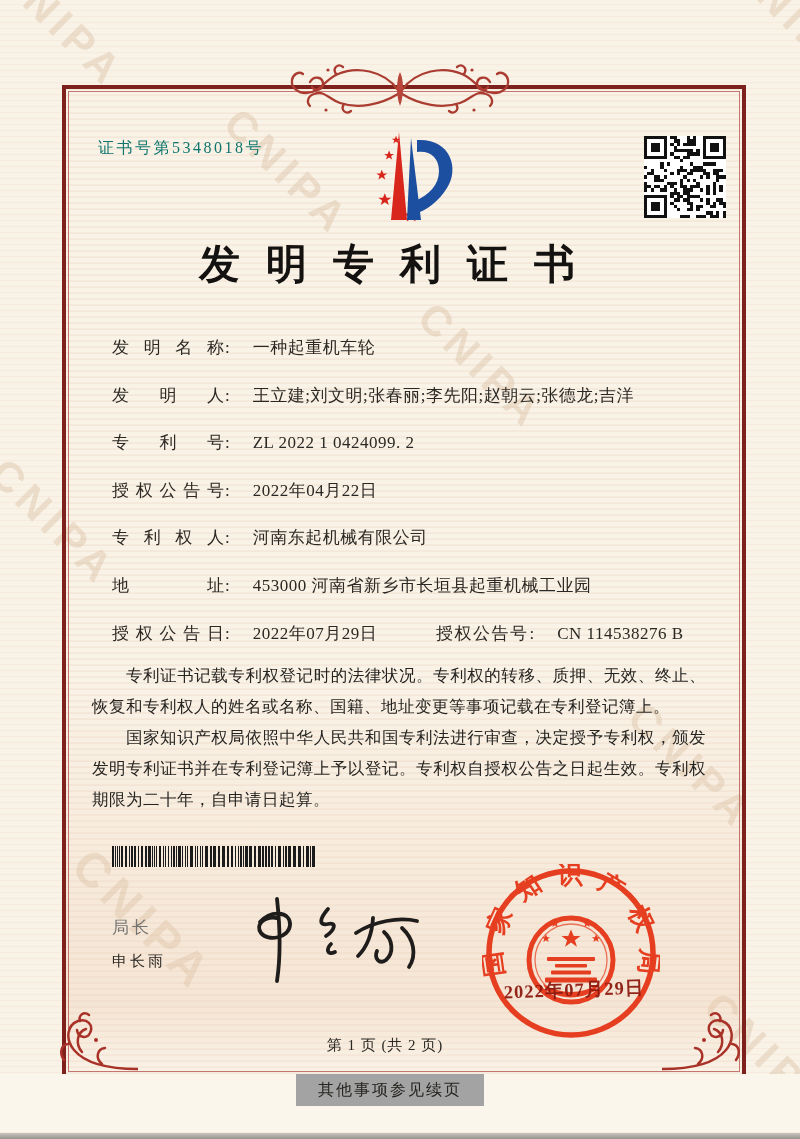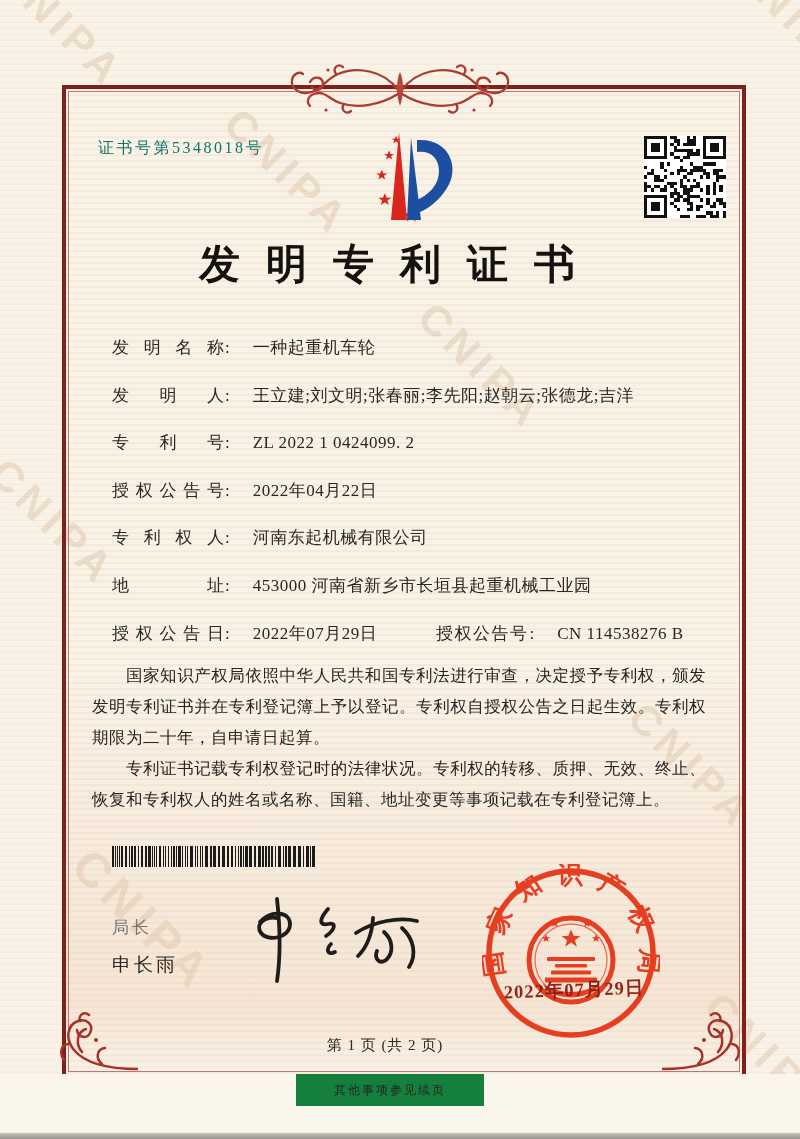--- a/index.html
+++ b/index.html
@@ -43,33 +43,33 @@
   .lbl{display:inline-block; width:112px; text-align:justify; text-align-last:justify;}
   .colon{display:inline-block; margin-left:1px;}
   .val{margin-left:23px; letter-spacing:.5px;}
   .pair2{position:absolute; left:300px; top:0;}
   .pair2 .lbl2{letter-spacing:1.5px;margin-left:24px;}
   .paras{position:absolute; left:92px; top:660px; width:614px; font-size:16.5px;
     line-height:31px; color:#262421; letter-spacing:.5px;}
   .paras p{margin:0; text-indent:34px; text-align:justify;}
   .barcode{position:absolute; left:112px; top:846px; width:206px; height:21px;}
   .sig-role{position:absolute; left:112px; top:916px; font-size:17px; color:#737373; letter-spacing:3px;}
-  .sig-name{position:absolute; left:112px; top:952px; font-size:19px; color:#2b2823; letter-spacing:3px;}
+  .sig-name{position:absolute; left:112px; top:952px; font-size:15px; color:#2b2823; letter-spacing:3px;}
   .sig-script{position:absolute; left:232px; top:888px; width:195px; height:100px;}
   .seal{position:absolute; left:482px; top:864px; width:178px; height:178px;}
   .seal-date{
     position:absolute; left:492px; top:977px; width:164px; text-align:center;
     font-size:18.5px; font-weight:bold; color:#8e1a10; letter-spacing:1px;
     transform:rotate(-2deg); opacity:.95; white-space:nowrap;
   }
   .page-num{position:absolute; left:285px; top:1036px; width:200px; text-align:center;
     font-size:15px; color:#2b2823; letter-spacing:1px;}
   .cont-note{
-    position:absolute; left:296px; top:1074px; width:188px; height:32px; background:#15803d;
-    text-align:center; line-height:32px; font-size:12px; color:#262421; letter-spacing:2px;
+    position:absolute; left:296px; top:1074px; width:188px; height:32px; background:#a3a3a3;
+    text-align:center; line-height:32px; font-size:16px; color:#262421; letter-spacing:2px;
   }
   .ornament-top{position:absolute; left:280px; top:60px; width:240px; height:58px;}
   .flourish{position:absolute; width:88px; height:62px;}
   .flourish.bl{left:50px; top:1012px;}
   .flourish.br{left:662px; top:1012px; transform:scaleX(-1);}
 </style>
 </head>
 <body>
 
 <div class="page">
@@ -347,22 +347,22 @@
     <span class="lbl">地址</span><span class="colon">:</span><span class="val">453000 河南省新乡市长垣县起重机械工业园</span>
   </div>
   <div class="row" style="top:622px; width:600px;">
     <span class="lbl">授权公告日</span><span class="colon">:</span><span class="val">2022年07月29日</span>
     <span class="pair2">
       <span class="lbl2">授权公告号</span><span class="colon">:</span><span class="val">CN 114538276 B</span>
     </span>
   </div>
 
   <div class="paras">
+    <p>专利证书记载专利权登记时的法律状况。专利权的转移、质押、无效、终止、恢复和专利权人的姓名或名称、国籍、地址变更等事项记载在专利登记簿上。</p>
     <p>国家知识产权局依照中华人民共和国专利法进行审查，决定授予专利权，颁发发明专利证书并在专利登记簿上予以登记。专利权自授权公告之日起生效。专利权期限为二十年，自申请日起算。</p>
-    <p>专利证书记载专利权登记时的法律状况。专利权的转移、质押、无效、终止、恢复和专利权人的姓名或名称、国籍、地址变更等事项记载在专利登记簿上。</p>
   </div>
 
   <div class="barcode" id="barcode"><svg viewBox="0 0 206 21" width="206" height="21" shape-rendering="crispEdges">
         <rect x="0" y="0" width="2" height="21" fill="#1b1b1b"></rect>
         <rect x="3" y="0" width="1" height="21" fill="#1b1b1b"></rect>
         <rect x="5" y="0" width="1" height="21" fill="#1b1b1b"></rect>
         <rect x="7" y="0" width="1" height="21" fill="#1b1b1b"></rect>
         <rect x="9" y="0" width="2" height="21" fill="#1b1b1b"></rect>
         <rect x="13" y="0" width="2" height="21" fill="#1b1b1b"></rect>
         <rect x="17" y="0" width="1" height="21" fill="#1b1b1b"></rect>

